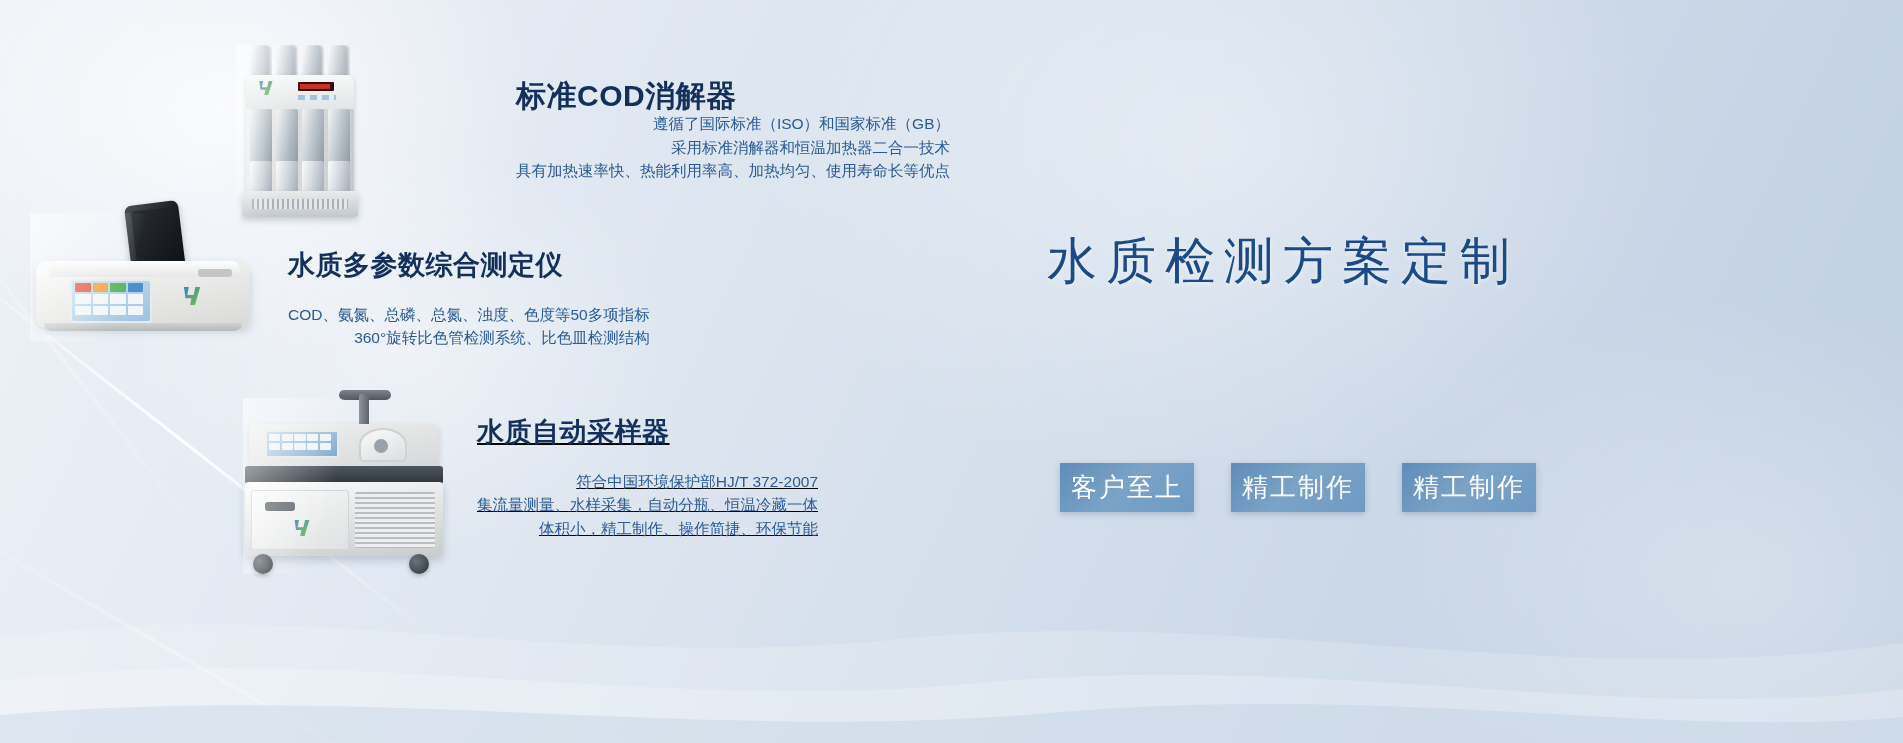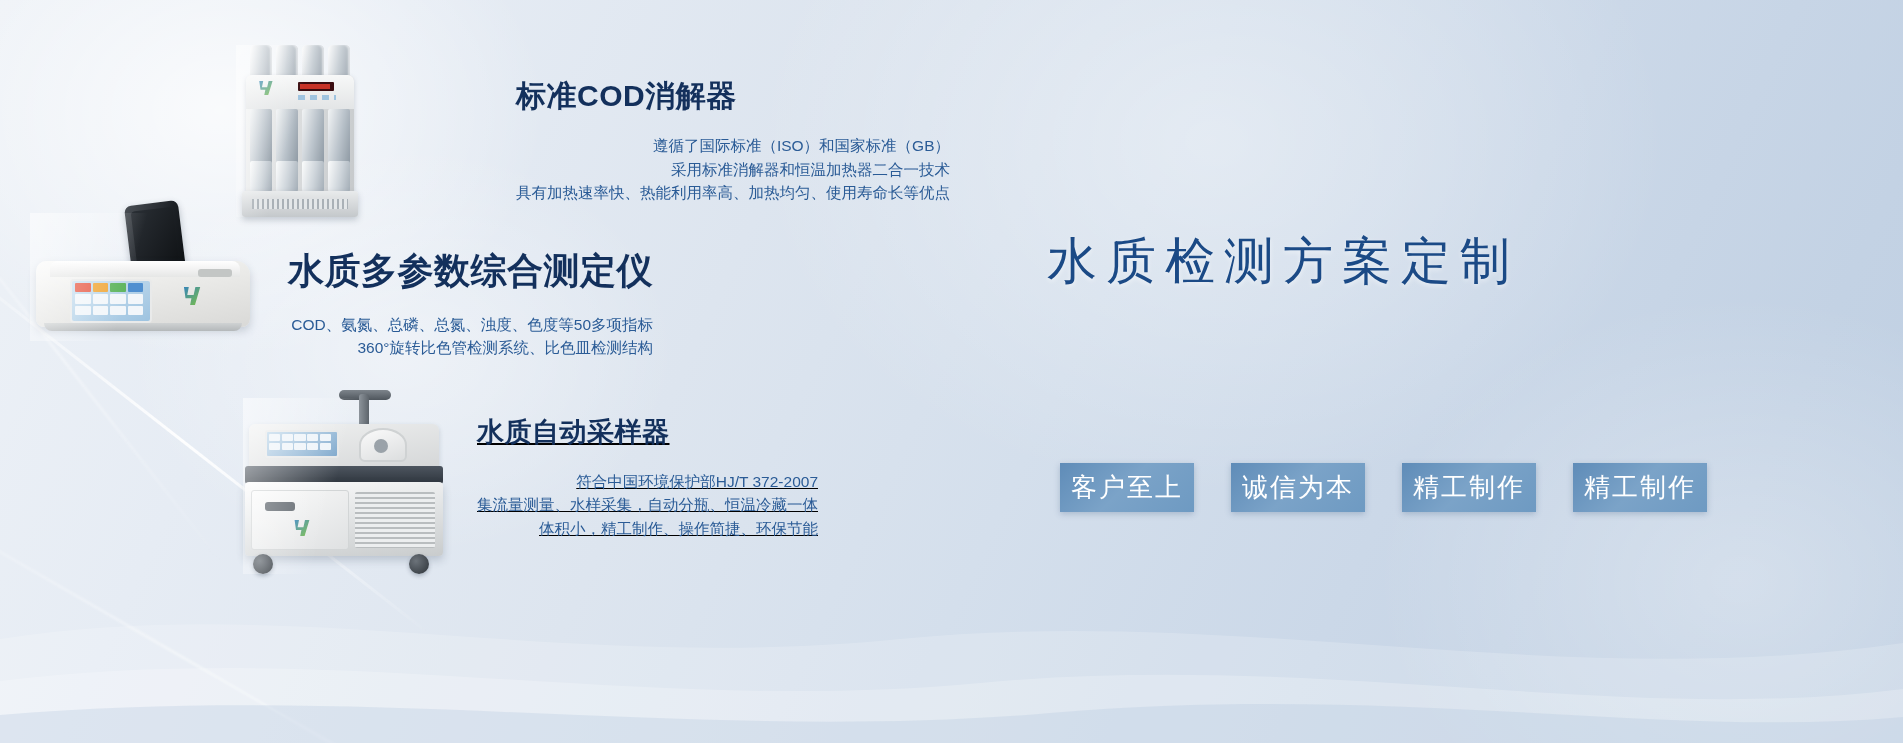--- a/index.html
+++ b/index.html
@@ -39,24 +39,24 @@
   .ptext{display:flex;flex-direction:column;}
   .ptitle{
     color:#13305c;font-weight:bold;letter-spacing:.5px;
     white-space:nowrap;line-height:1.1;
   }
   .pdesc{color:#2a5b96;line-height:1.52;white-space:nowrap;text-align:right;}
   .pdesc div{display:block;}
   
   #block-1{left:236px;top:45px;}
   #block-1 .ptitle{font-size:30px;margin-left:152px;margin-top:34px;}
-  #block-1 .pdesc{font-size:15.5px;margin-left:152px;margin-top:22px;}
+  #block-1 .pdesc{font-size:15.5px;margin-left:152px;}
   
   #block-2{left:30px;top:213px;}
-  #block-2 .ptitle{font-size:36px;margin-left:30px;margin-top:38px;}
+  #block-2 .ptitle{font-size:27px;margin-left:30px;margin-top:38px;}
   #block-2 .pdesc{font-size:15.5px;margin-left:30px;margin-top:22px;}
   
   #block-3{left:243px;top:398px;text-decoration:underline;}
   #block-3 .ptitle{font-size:27px;margin-left:24px;margin-top:20px;}
   #block-3 .pdesc{font-size:15.5px;margin-left:24px;margin-top:22px;}
   
   .pimg{position:relative;flex:0 0 auto;}
   .sheen{position:absolute;inset:0;background:linear-gradient(105deg,rgba(255,255,255,.55) 0%,rgba(255,255,255,0) 45%);pointer-events:none;}
   
   .cod{width:128px;height:172px;}
@@ -283,18 +283,17 @@
         <div>集流量测量、水样采集，自动分瓶、恒温冷藏一体</div>
         <div>体积小，精工制作、操作简捷、环保节能</div>
       </div>
     </div>
   </div>
 
   <div id="headline">水质检测方案定制</div>
 
   <div id="badges">
     <div class="badge">客户至上</div>
-    <div class="badge">诚信为本</div>
     <div class="badge">精工制作</div>
     <div class="badge">精工制作</div>
   </div>
 
 </div>
 
 </body></html>

